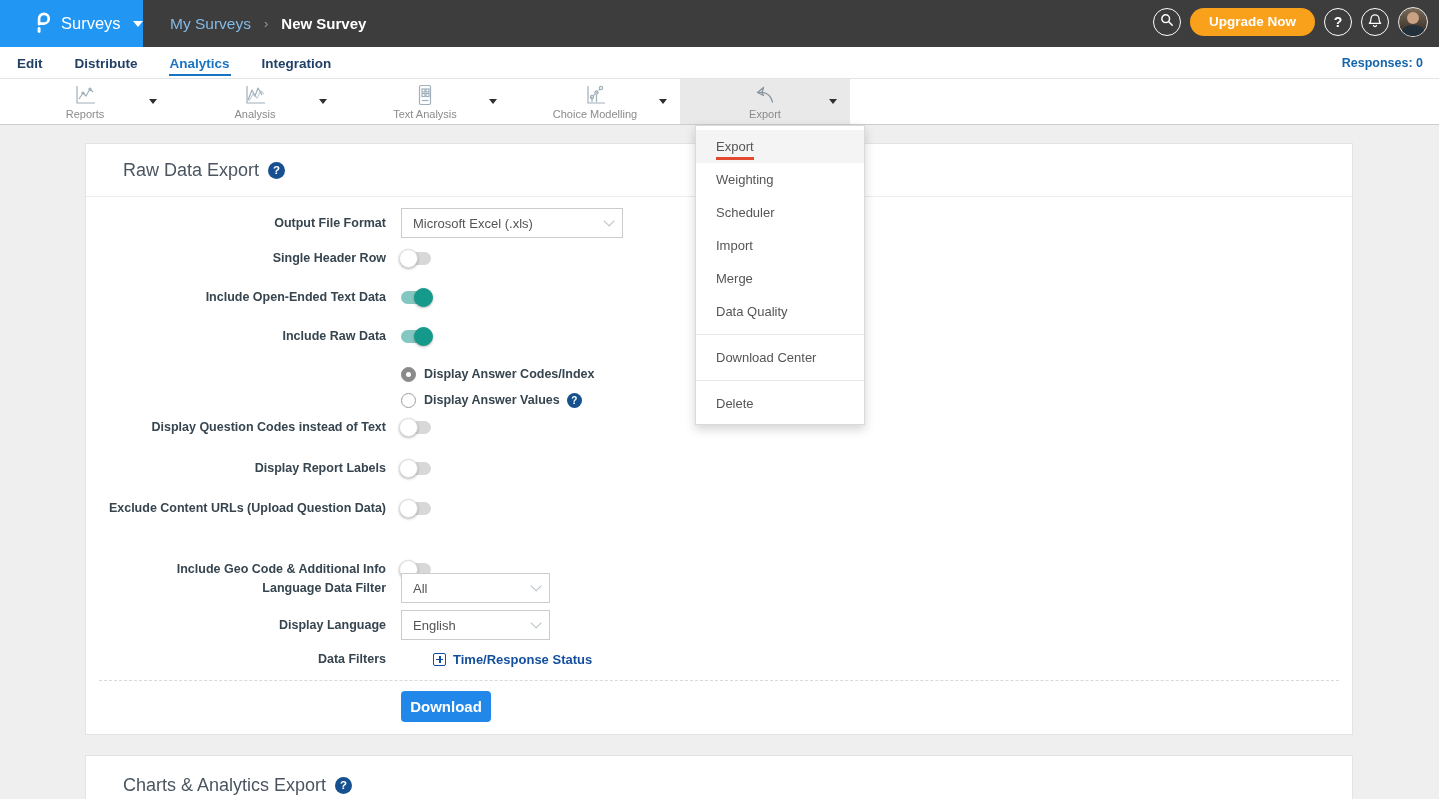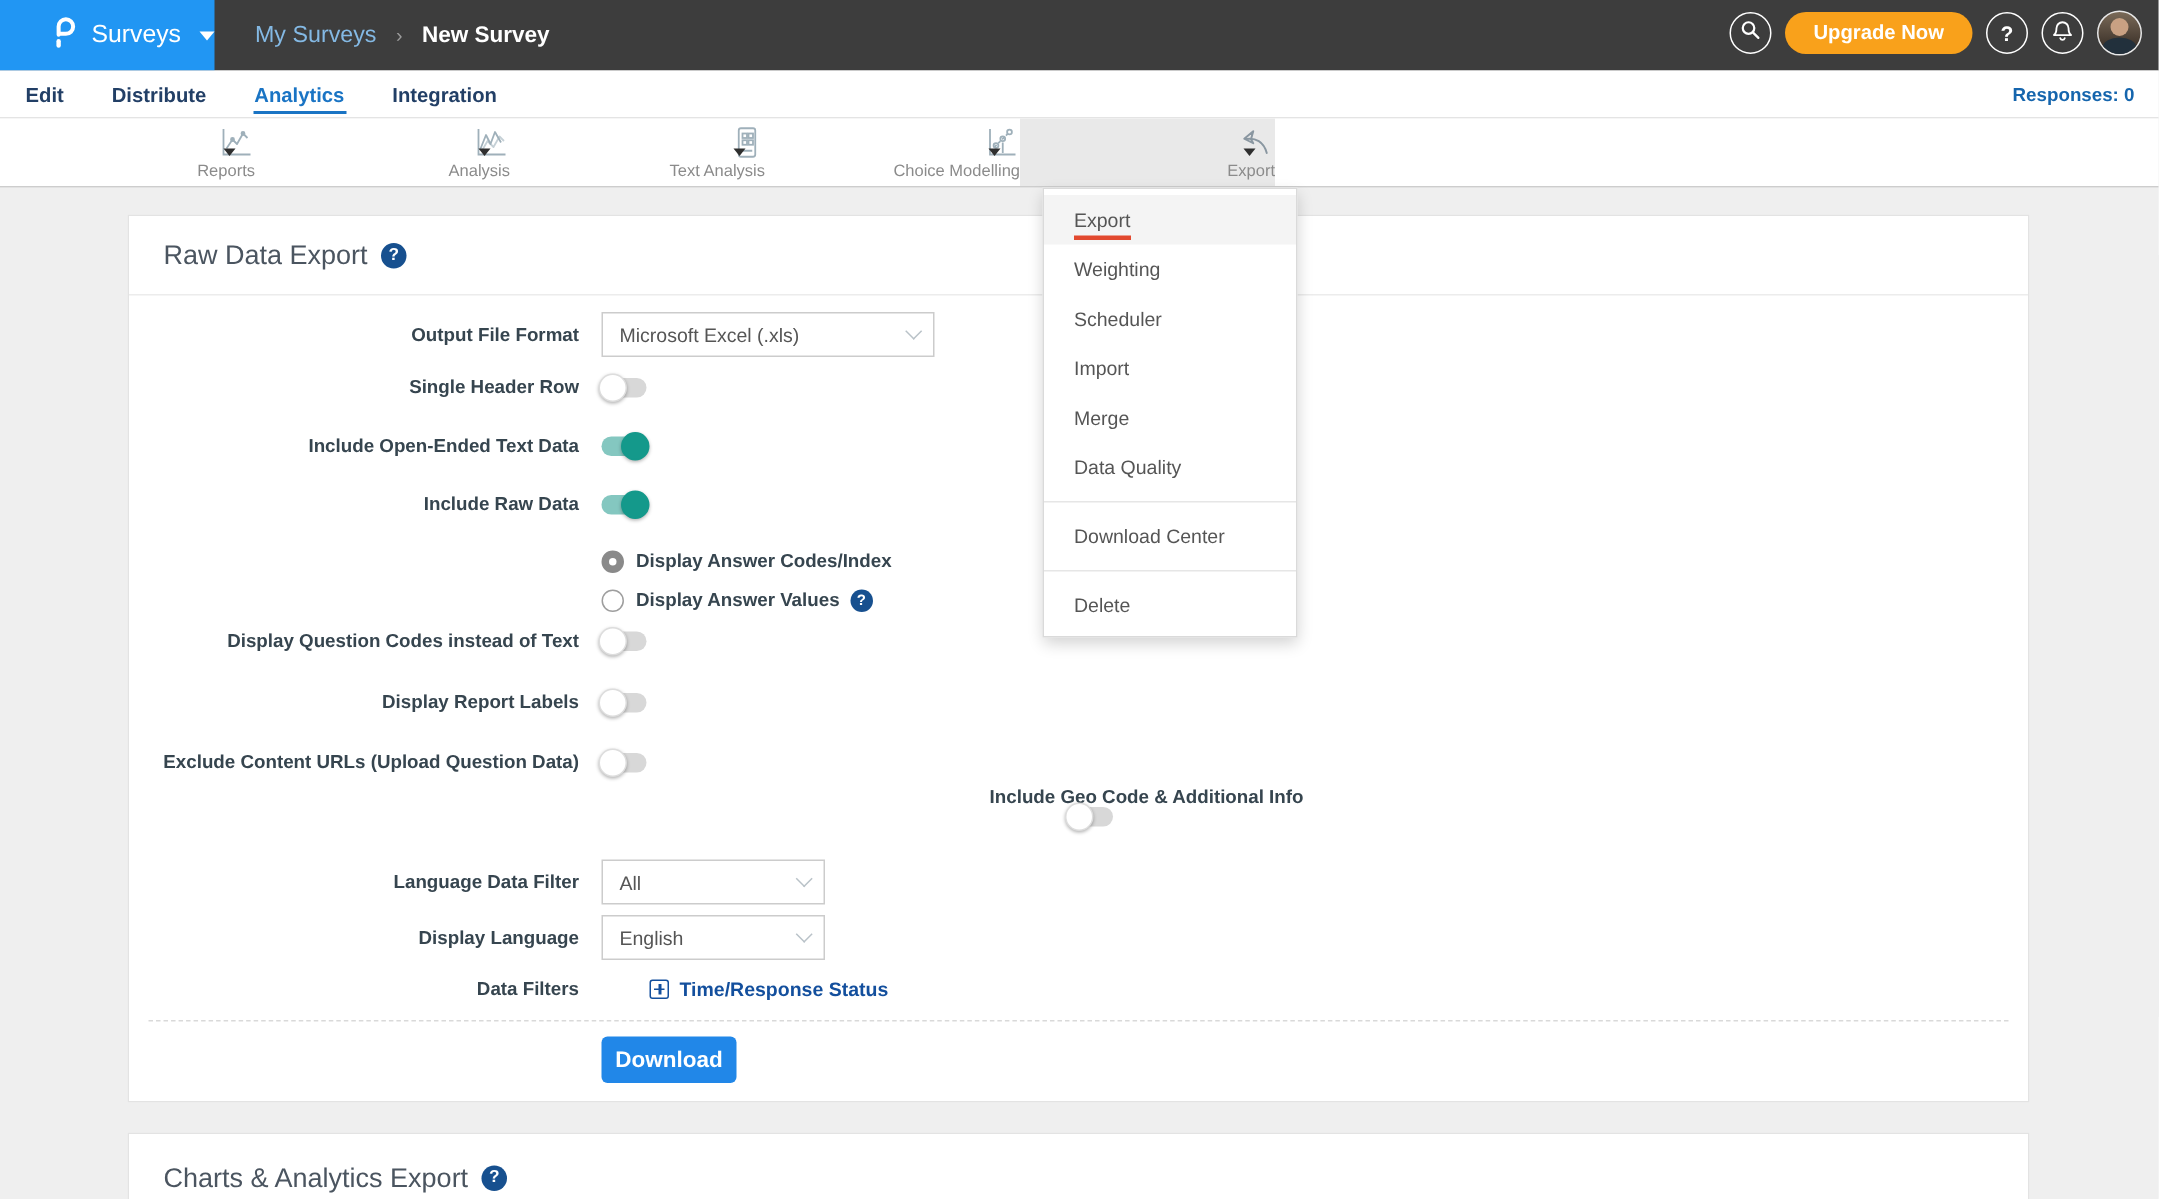--- a/index.html
+++ b/index.html
@@ -35,21 +35,21 @@
          border-bottom:1px solid #e4e4e4; display:flex; align-items:center; padding-left:16px; gap:30px; }
   .nav-item { font-size:13.5px; font-weight:bold; color:#223f66; cursor:pointer; padding:6px 1px 5px; }
   .nav-item.active { color:#1a74c4; border-bottom:2px solid #1a74c4; padding-bottom:3px; }
   .responses { position:absolute; top:47px; right:16px; height:32px; display:flex; align-items:center;
                color:#1565ad; font-size:12.5px; font-weight:bold; }
 
   
   .toolbar { position:absolute; top:79px; left:0; width:1439px; height:46px; background:#fff;
              border-bottom:1px solid #cdcdcd; display:flex; }
   .tool-item { width:170px; height:100%; position:relative; display:flex; flex-direction:column;
-               align-items:flex-end; justify-content:center; cursor:pointer; flex:none; }
+               align-items:center; justify-content:center; cursor:pointer; flex:none; }
   .tool-item.active { background:#e9e9e9; }
   .tool-label { font-size:11px; color:#8b8b8b; margin-top:1px; }
   .tool-caret { position:absolute; right:13px; top:20px; width:0; height:0;
                 border-left:4.5px solid transparent; border-right:4.5px solid transparent;
                 border-top:5.5px solid #2f2f2f; cursor:pointer; }
   .tool-icon svg { display:block; }
 
   
   .menu { position:absolute; left:695px; top:125px; width:170px; background:#fff;
           border:1px solid #dadada; box-shadow:0 4px 10px rgba(0,0,0,.18); z-index:20;
@@ -58,21 +58,21 @@
   .menu-item.active { background:#f4f4f4; }
   .menu-item.active .mi-label { display:inline-block; line-height:normal; border-bottom:3px solid #e2492f;
                                 padding-bottom:3px; margin-top:8px; }
   .menu-divider { border-top:1px solid #e6e6e6; margin:6px 0; }
 
   
   .card { position:absolute; left:85px; width:1268px; background:#fff; border:1px solid #e3e3e3; }
   .card1 { top:143px; height:592px; }
   .card2 { top:755px; height:60px; }
   .card-head { height:53px; border-bottom:1px solid #ececec; display:flex; align-items:center;
-               padding-left:23px; gap:9px; }
+               padding-left:37px; gap:9px; }
   .card2 .card-head { border-bottom:none; height:58px; }
   .card-title { font-size:18px; color:#4b5560; }
   .help-icon { width:17px; height:17px; border-radius:50%; background:#17508f; color:#fff; flex:none;
                font-size:11.5px; font-weight:bold; display:flex; align-items:center; justify-content:center;
                cursor:pointer; }
 
   
   .frow { position:absolute; left:0; right:0; display:flex; align-items:center; }
   .flabel { width:300px; text-align:right; font-weight:bold; font-size:12.5px; color:#36454f; flex:none; }
   .fctrl { margin-left:15px; display:flex; align-items:center; }
@@ -319,21 +319,21 @@
 
   <div class="frow" style="top:354px; height:20px;">
     <span class="flabel">Exclude Content URLs (Upload Question Data)</span>
     <span class="fctrl">
       <span class="toggle">
           <span class="knob"></span>
         </span>
     </span>
   </div>
 
-  <div class="frow" style="top:380px; height:20px;flex-direction:column;">
+  <div class="frow" style="top:415px; height:20px;">
     <span class="flabel">Include Geo Code &amp; Additional Info</span>
     <span class="fctrl">
       <span class="toggle">
           <span class="knob"></span>
         </span>
     </span>
   </div>
 
   <div class="frow" style="top:429px; height:30px;">
     <span class="flabel">Language Data Filter</span>

